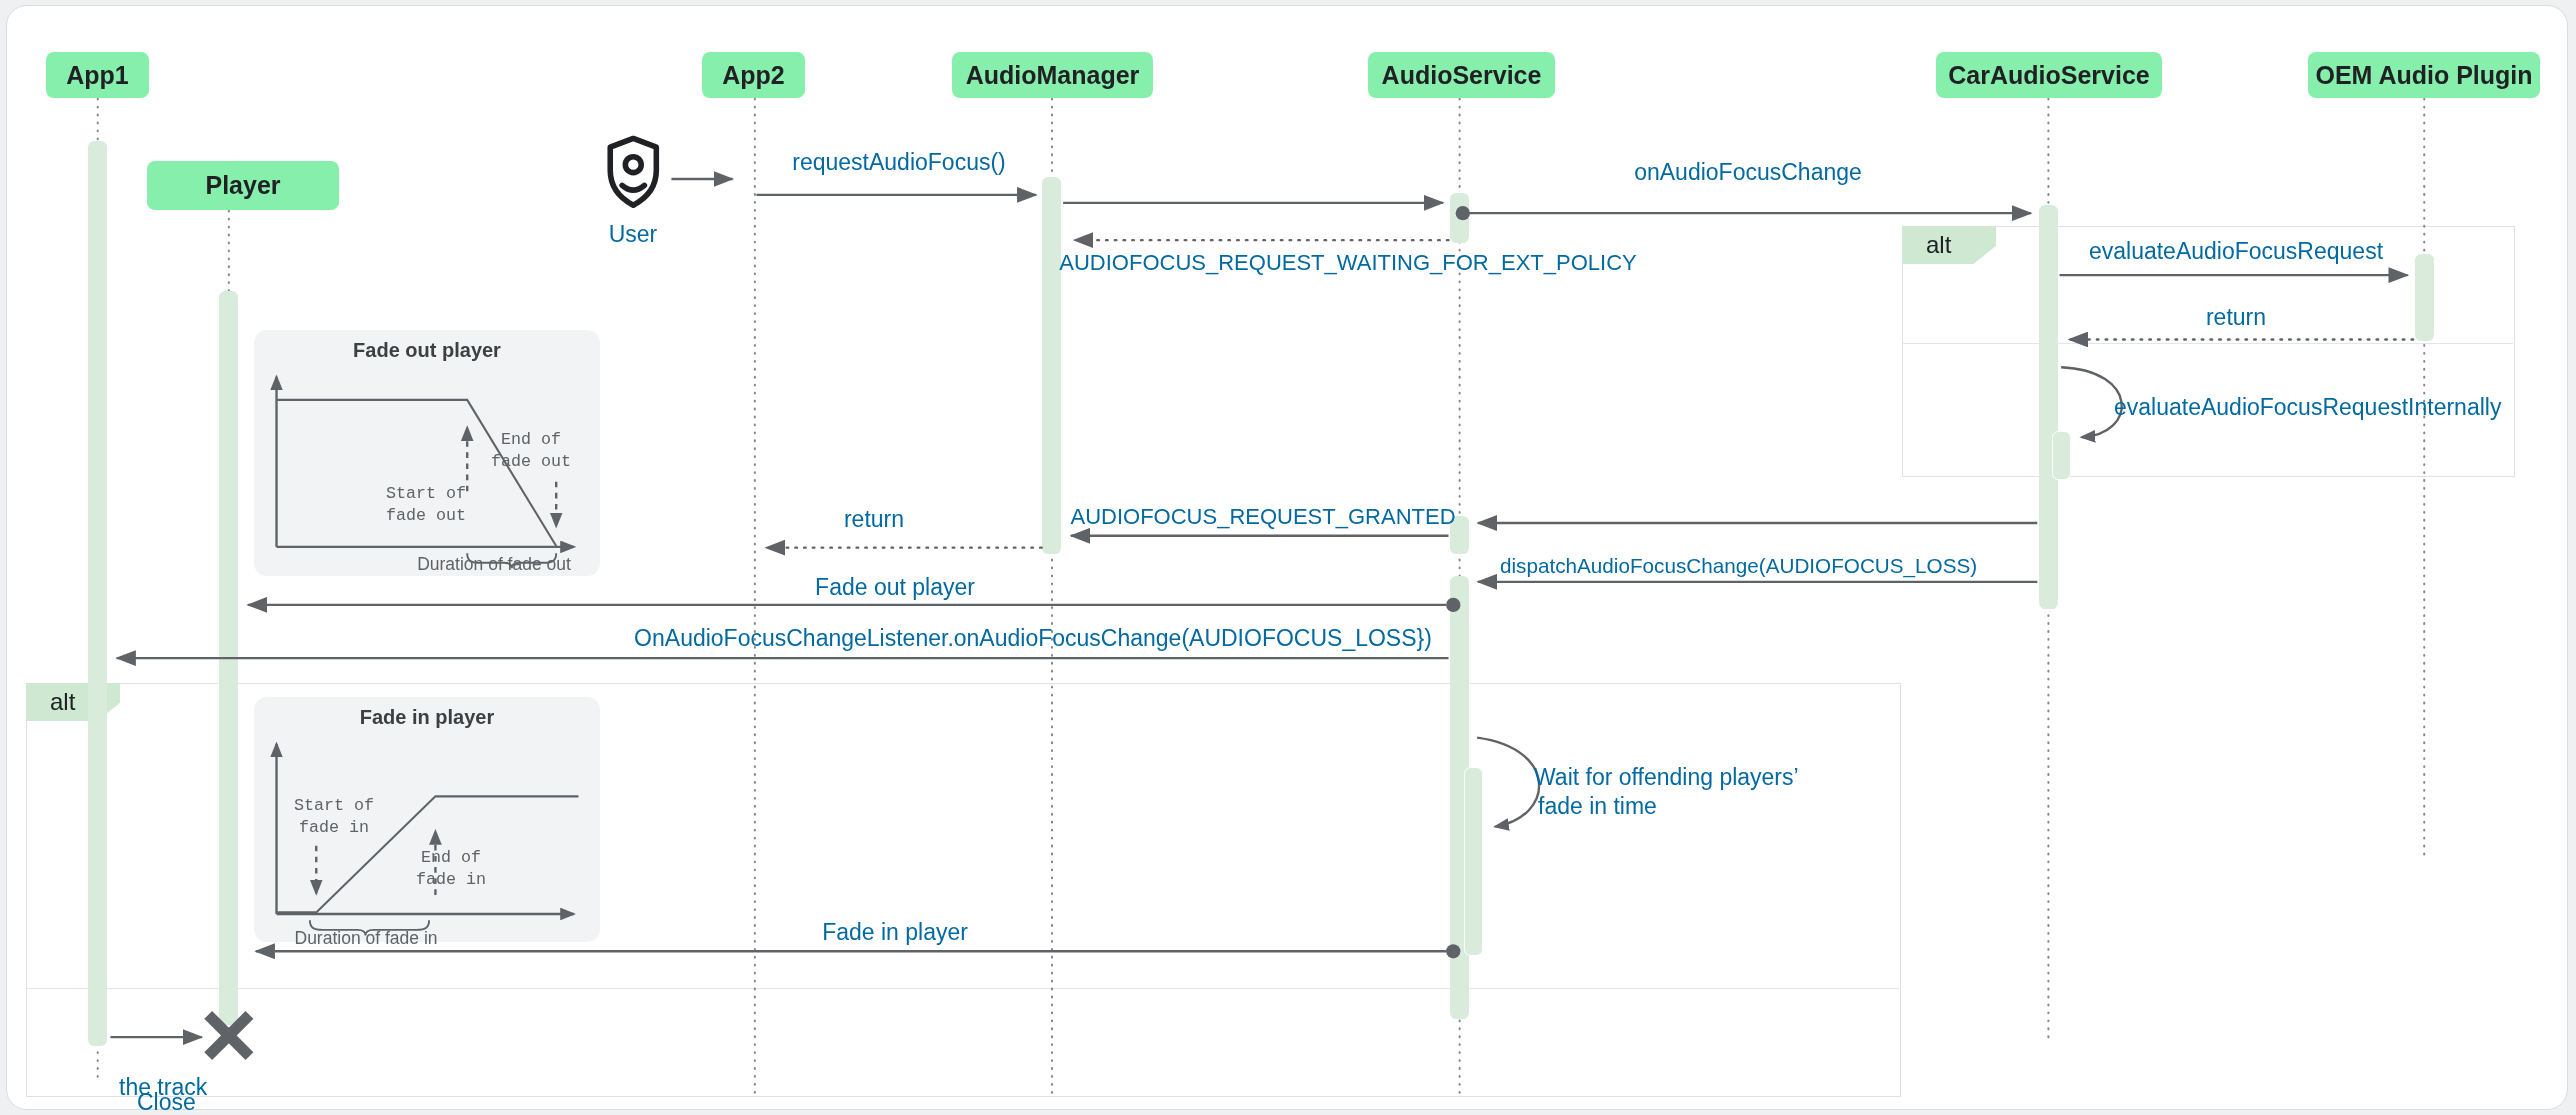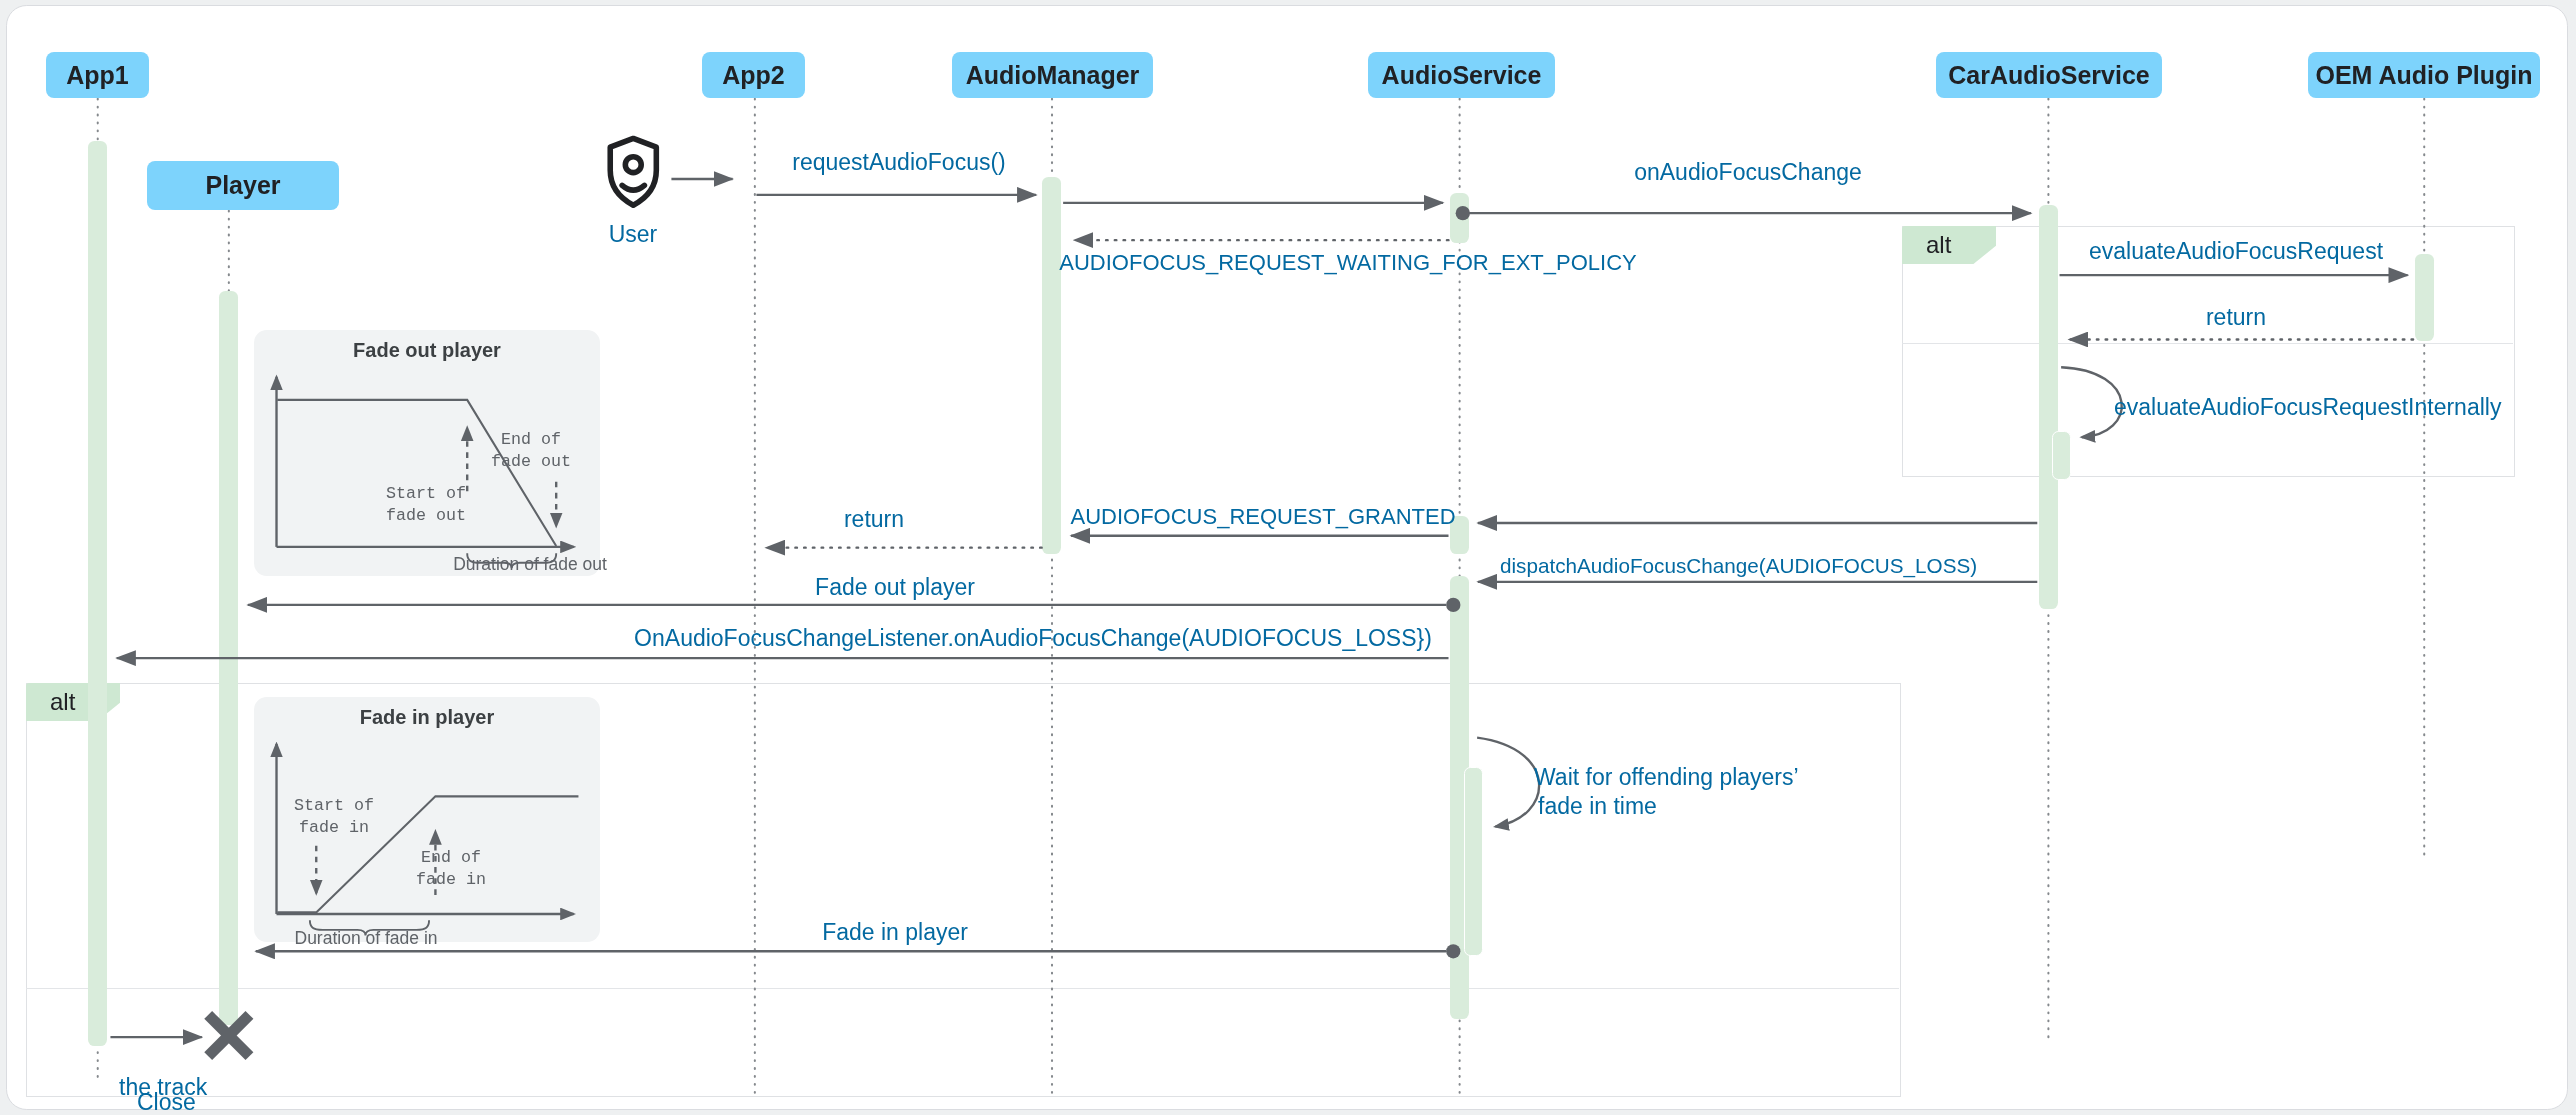--- a/index.html
+++ b/index.html
@@ -8,21 +8,21 @@
   .frame{position:absolute;left:6.4px;top:4.8px;width:2560px;height:1103px;background:#ffffff;
          border:1.6px solid #dadce0;border-radius:20.7px;}
   .altbox{position:absolute;border:1.6px solid #dfe1e4;background:transparent;}
   .altdiv{position:absolute;height:0;border-top:1.6px solid #e3e5e8;}
   .tab{position:absolute;background:#cee8d2;color:#202124;font-size:24px;
        display:flex;align-items:center;padding-left:24px;box-sizing:border-box;
        clip-path:polygon(0 0,100% 0,100% 52%,76% 100%,0 100%);border-top-left-radius:3.2px;}
   .chartbox{position:absolute;background:#f1f3f4;border-radius:12.7px;}
   .bar{position:absolute;width:19px;background:#d9ecdb;border-radius:6.4px;}
   .nested{border:1.6px solid #ffffff;box-sizing:border-box;}
-  .pbox{position:absolute;background:#7dd3fc;border-radius:8px;display:flex;align-items:center;
+  .pbox{position:absolute;background:#86efac;border-radius:8px;display:flex;align-items:center;
         justify-content:center;font-weight:bold;font-size:25px;color:#202124;white-space:nowrap;}
   .msg{position:absolute;color:#0369a1;font-size:23px;white-space:nowrap;line-height:1.15;}
   .c{transform:translateX(-50%);text-align:center;}
   .caps{font-size:22px;}
   .small{font-size:20.7px;}
   .charttitle{position:absolute;transform:translateX(-50%);font-weight:bold;font-size:20px;color:#3c4043;white-space:nowrap;}
   .chartlbl{position:absolute;transform:translateX(-50%);text-align:center;font-size:16.7px;color:#5f6368;line-height:1.3;white-space:nowrap;font-family:Liberation Mono, monospace;}
   .durlbl{position:absolute;transform:translateX(-50%);font-size:17.5px;color:#5f6368;white-space:nowrap;}
   svg.layer{position:absolute;left:0;top:0;}
   .z1{z-index:1}.z2{z-index:2}.z3{z-index:3}.z4{z-index:4}.z5{z-index:5}.z6{z-index:6}
@@ -166,21 +166,21 @@
   <div class="msg z5" style="left:1538px;top:793px;">fade in time</div>
   <div class="msg c z5" style="left:895px;top:919px;">Fade in player</div>
   <div class="msg z5" style="left:137px;top:1047px;margin-top:42px;">Close</div>
   <div class="msg z5" style="left:119px;top:1074px;">the track</div>
 
   <div class="charttitle z5" style="left:427px;top:339px;">Fade out player</div>
   <div class="chartlbl z5" style="left:426px;top:483px;">Start of</div>
   <div class="chartlbl z5" style="left:426px;top:505px;">fade out</div>
   <div class="chartlbl z5" style="left:531px;top:429px;">End of</div>
   <div class="chartlbl z5" style="left:531px;top:451px;">fade out</div>
-  <div class="durlbl z5" style="left:530px;top:554px;">Duration of fade out</div>
+  <div class="durlbl z5" style="left:494px;top:554px;">Duration of fade out</div>
 
   <div class="charttitle z5" style="left:427px;top:706px;">Fade in player</div>
   <div class="chartlbl z5" style="left:334px;top:795px;">Start of</div>
   <div class="chartlbl z5" style="left:334px;top:817px;">fade in</div>
   <div class="chartlbl z5" style="left:451px;top:847px;">End of</div>
   <div class="chartlbl z5" style="left:451px;top:869px;">fade in</div>
   <div class="durlbl z5" style="left:366px;top:928px;">Duration of fade in</div>
 
 </div>
 

